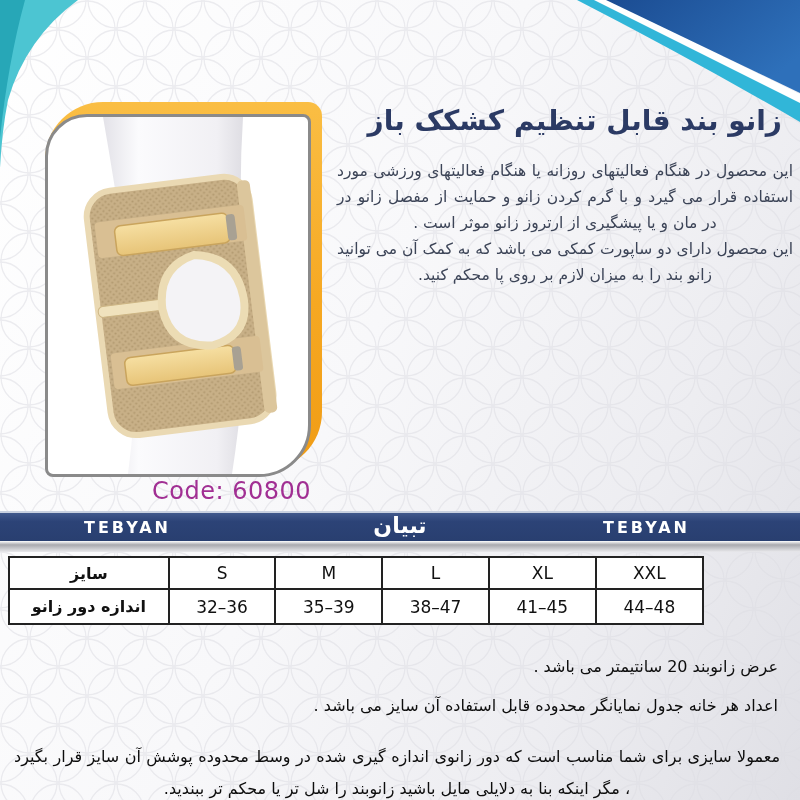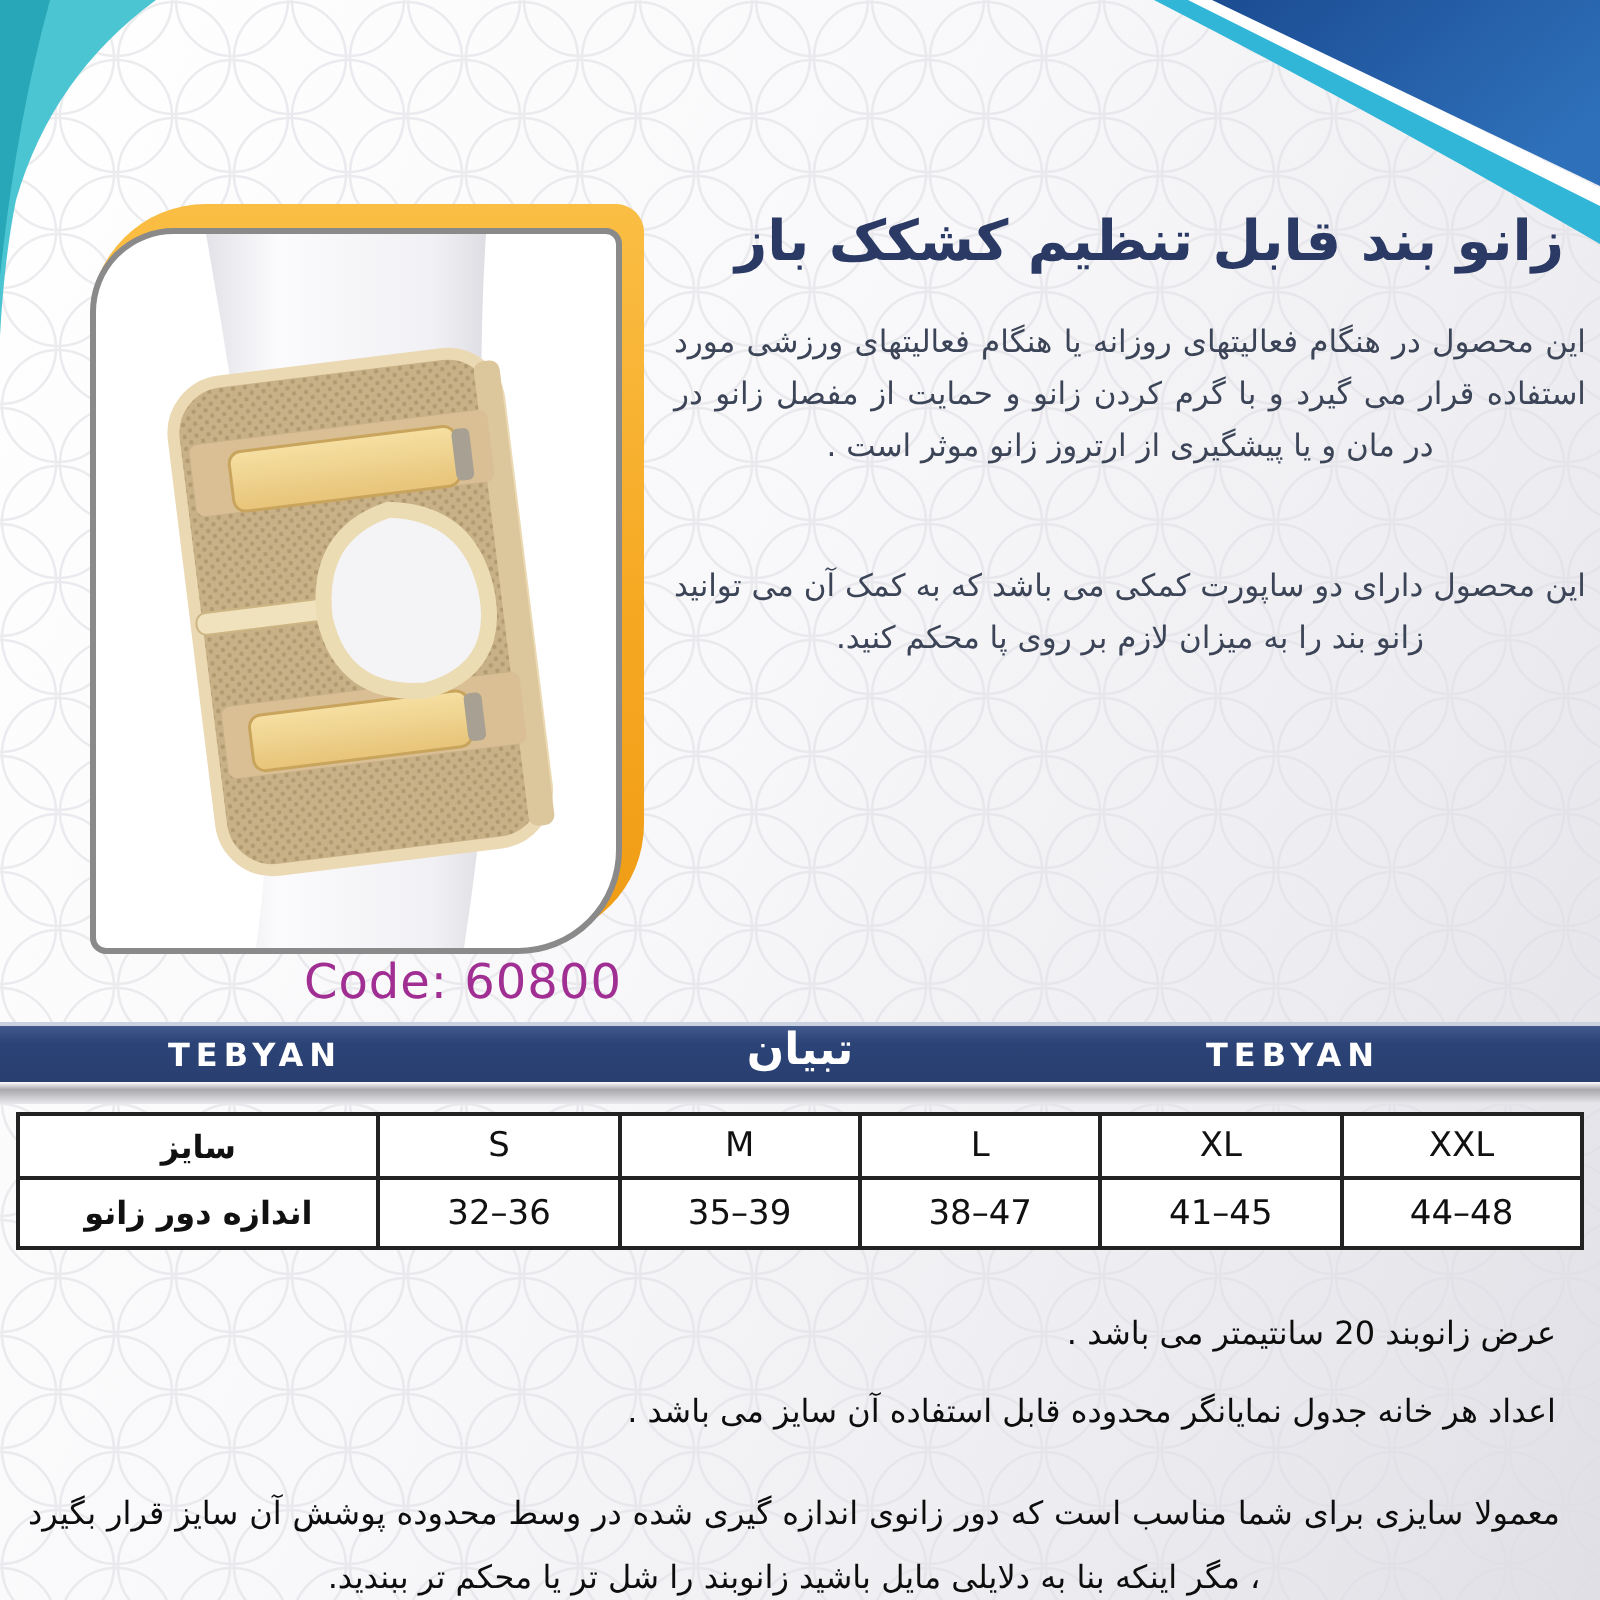--- a/index.html
+++ b/index.html
@@ -23,33 +23,33 @@
   #photo-frame svg{display:block;width:100%;height:100%;}
   #product-code{left:45px;top:477px;width:266px;z-index:4;text-align:right;
     font-size:24px;color:#a12f93;letter-spacing:.5px;}
   
   #product-title{right:18px;top:104px;width:460px;z-index:4;direction:rtl;text-align:right;
     font-size:28px;font-weight:bold;color:#2b3a64;}
   .desc{right:7px;width:456px;z-index:4;direction:rtl;
     text-align:justify;text-align-last:center;
     font-size:15.5px;line-height:26px;color:#3c4457;}
   #desc-1{top:158px;}
-  #desc-2{top:236px;margin-top:44px;}
+  #desc-2{top:236px;}
   
   #brand-bar{left:0;top:511px;width:800px;height:28px;z-index:5;
     background:linear-gradient(180deg,#41598c 0%,#2c4377 30%,#293f70 100%);
     border-top:2px solid #c9d1e0;display:flex;align-items:center;text-decoration:underline;}
   #brand-bar .slot{position:absolute;color:#ffffff;white-space:nowrap;}
   #brand-left{left:84px;top:5px;font-size:16px;font-weight:bold;letter-spacing:3px;}
   #brand-center{left:0;width:800px;text-align:center;top:0px;font-size:22px;font-weight:bold;direction:rtl;}
   #brand-right{right:110px;top:5px;font-size:16px;font-weight:bold;letter-spacing:3px;}
   #silver-band{left:0;top:541px;width:800px;height:11px;z-index:5;
     background:linear-gradient(180deg,#fdfdfd 0%,#a9a9ae 35%,#e9e9ec 100%);}
   
-  #size-table{left:8px;top:556px;width:784px;z-index:6;border-collapse:collapse;background:#ffffff;}
+  #size-table{left:8px;top:556px;width:696px;z-index:6;border-collapse:collapse;background:#ffffff;}
   #size-table td{border:2px solid #222222;text-align:center;vertical-align:middle;
     font-size:16px;color:#111111;height:28px;}
   #size-table td.lbl{width:182px;font-weight:bold;direction:rtl;font-size:16px;}
   #size-table td.sz{width:120px;font-size:17px;}
   #size-table tr.vals td{height:31px;direction:ltr;}
   
   .note{z-index:6;direction:rtl;font-weight:normal;color:#0d0d0d;font-size:16px;}
   #note-1{right:22px;top:657px;text-align:right;}
   #note-2{right:22px;top:696px;text-align:right;}
   #note-3{right:20px;left:14px;top:741px;text-align:justify;text-align-last:center;line-height:32px;}

